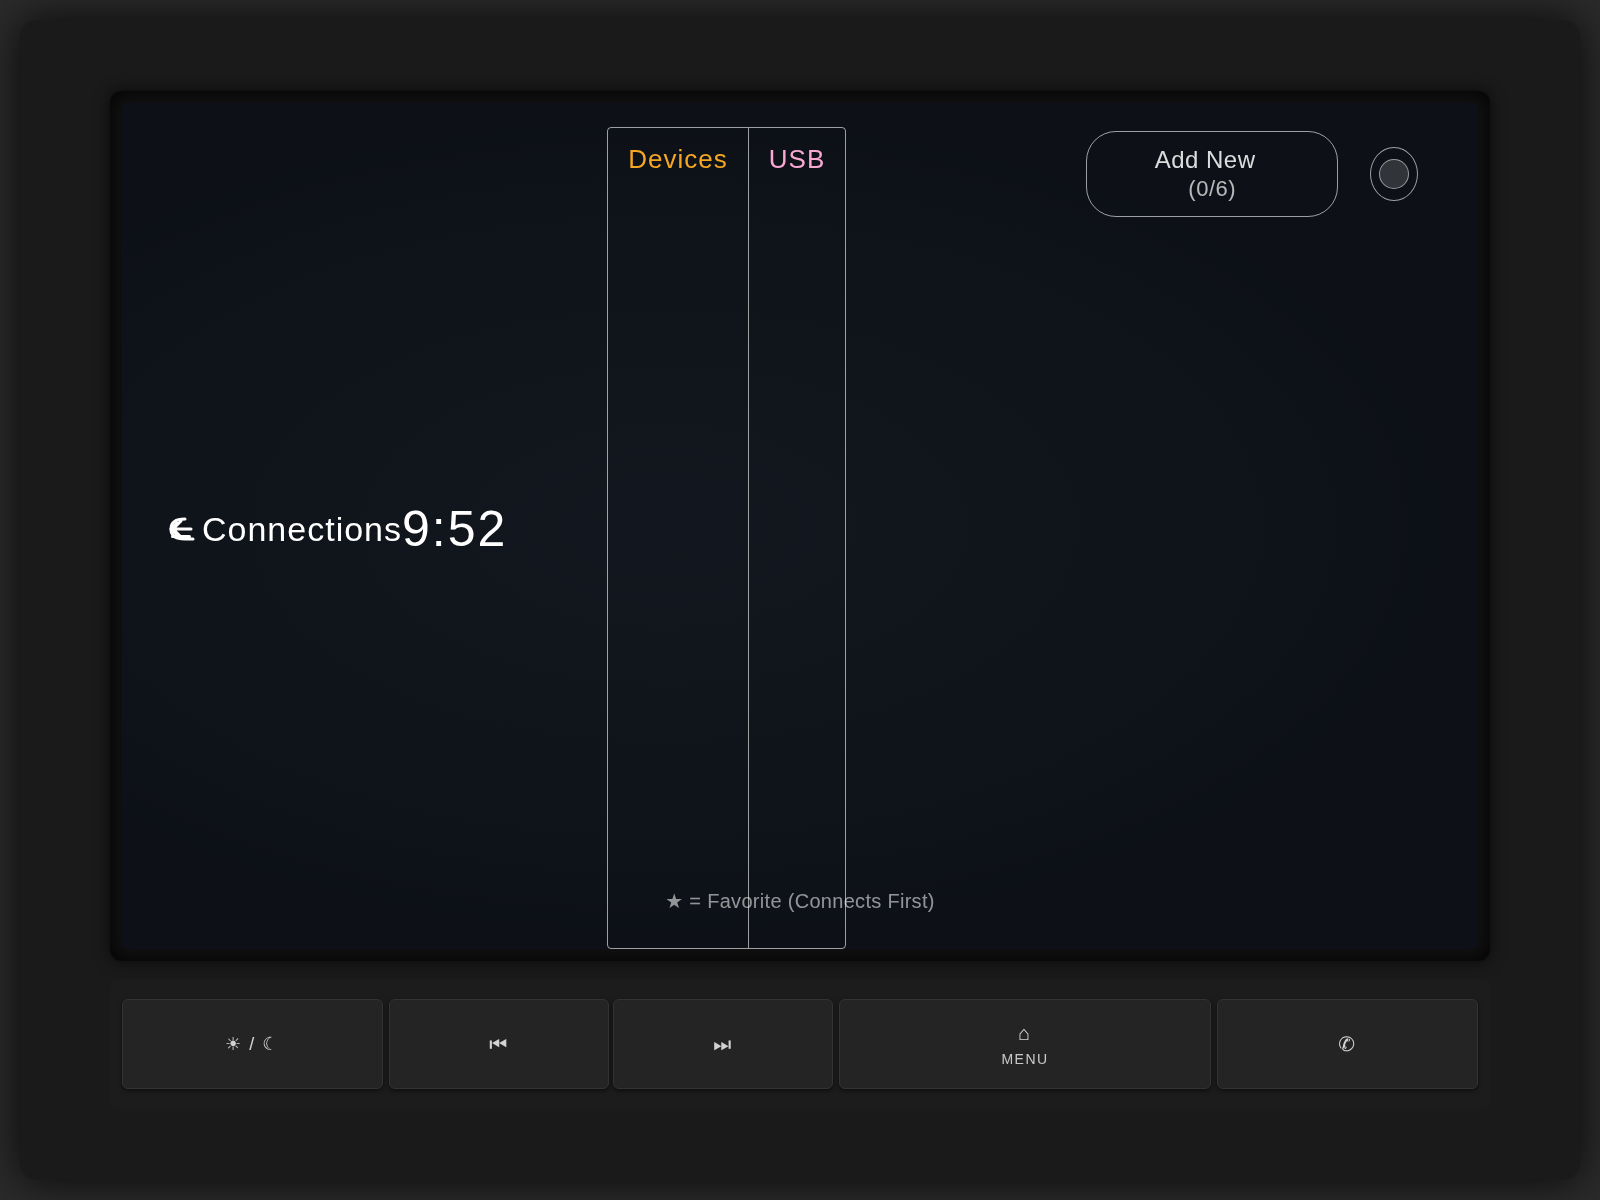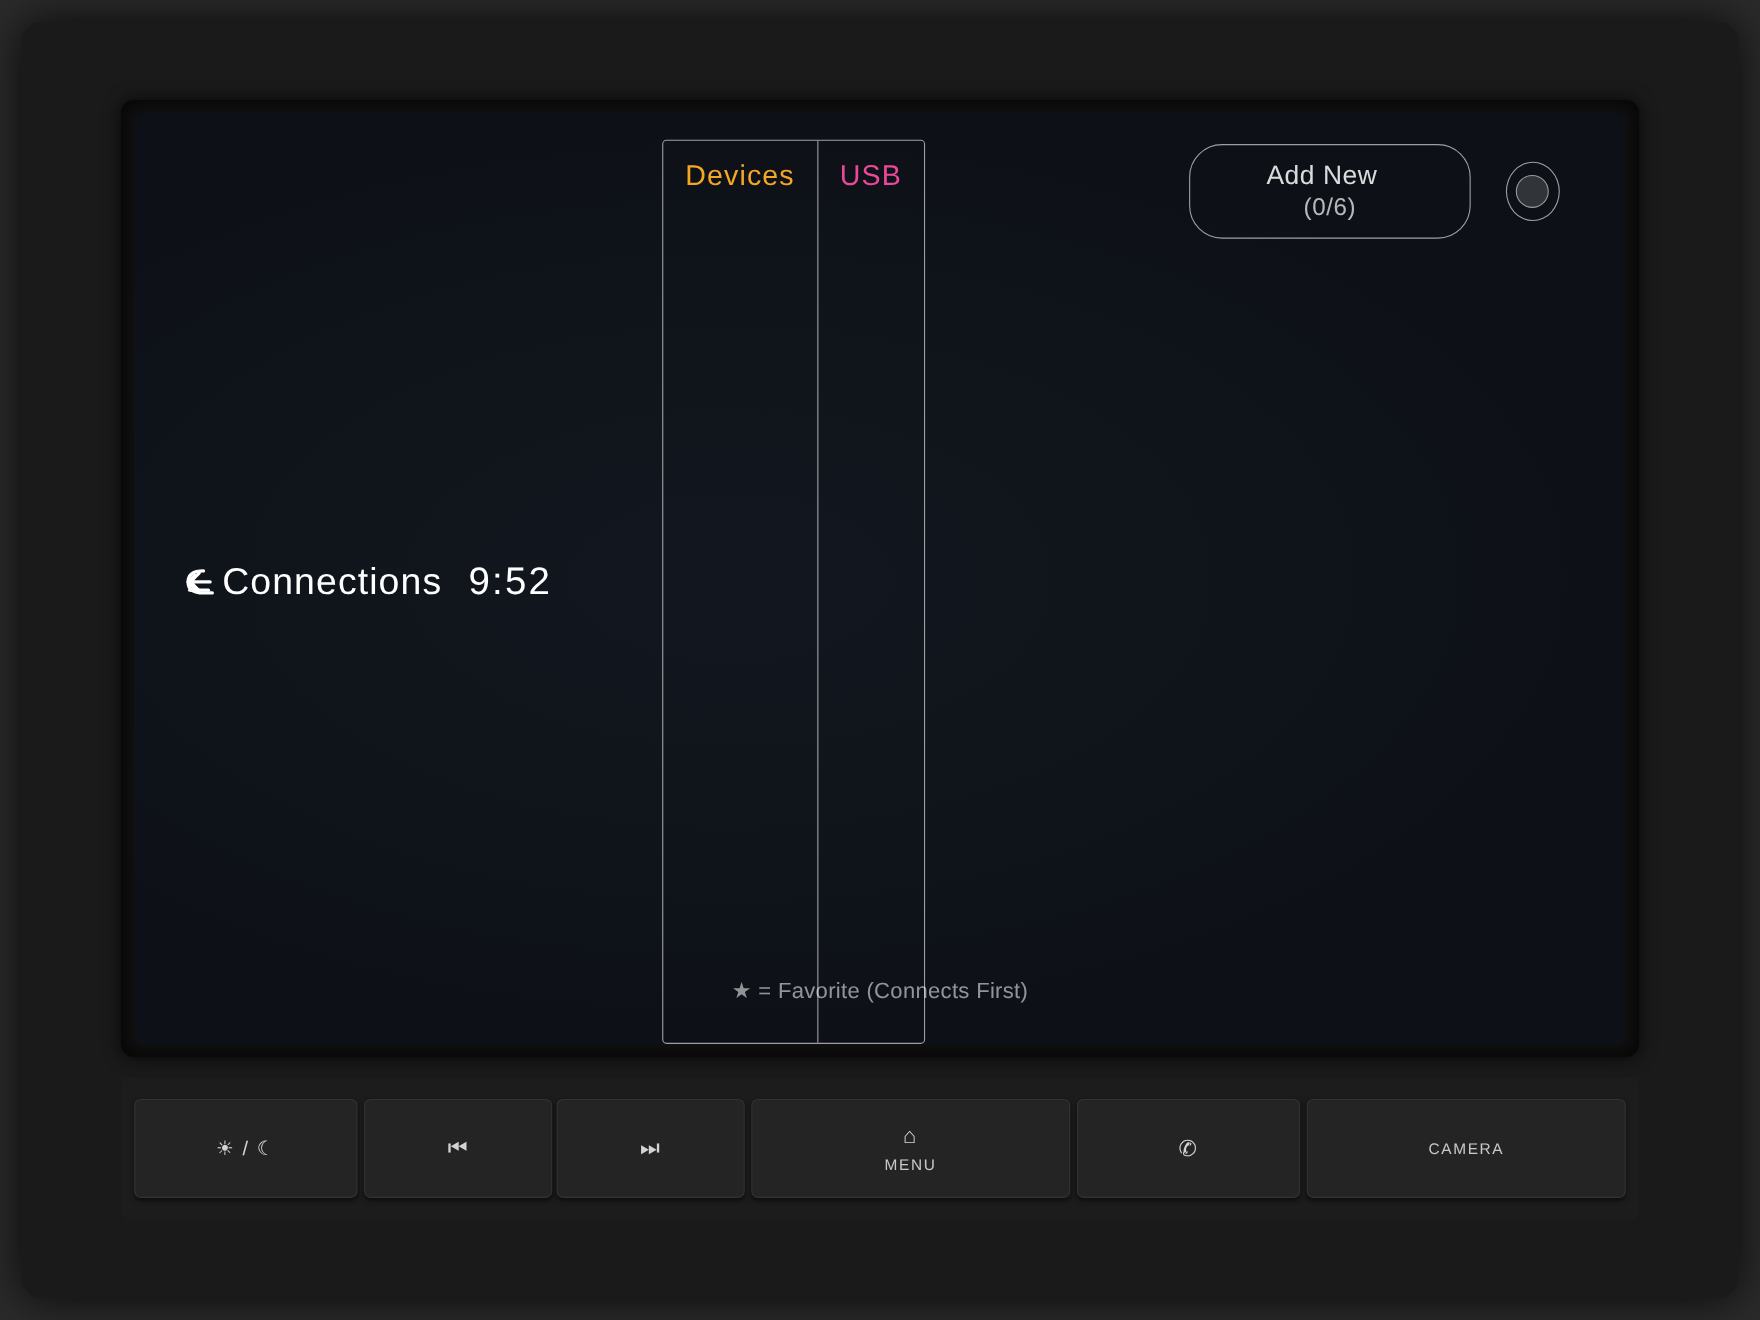--- a/index.html
+++ b/index.html
@@ -99,21 +99,21 @@
       color: white;
       font-size: 34px;
       font-weight: 300;
       letter-spacing: 1px;
       text-align: center;
       flex: 1;
     }
 
     .header-time {
       color: white;
-      font-size: 35px;
+      font-size: 50px;
       font-weight: 300;
       letter-spacing: 2px;
       min-width: 100px;
       text-align: right;
     }
 
     
     .tab-bar {
       display: flex;
       margin: 24px 60px 0 60px;
@@ -134,21 +134,21 @@
       letter-spacing: 1px;
     }
 
     .tab-devices {
       color: #f5a623;
       background: transparent;
       border-right: 1.5px solid rgba(255,255,255,0.6);
     }
 
     .tab-usb {
-      color: #ec4899;
+      color: #f9a8d4;
       background: transparent;
     }
 
     
     .tab-divider {
       height: 1.5px;
       background: rgba(255,255,255,0.4);
       margin: 16px 60px 0 60px;
       position: relative;
       z-index: 2;
@@ -368,18 +368,15 @@
 
     <div class="hw-btn">
       <span class="hw-btn-icon">⌂</span>
       <span class="hw-btn-label">MENU</span>
     </div>
 
     <div class="hw-btn hw-btn-narrow">
       <span class="hw-btn-icon">✆</span>
     </div>
 
-    <div class="hw-btn">
-      <span class="hw-btn-label">CAMERA</span>
-    </div>
 
   </div>
 </div>
 
 </body></html>

